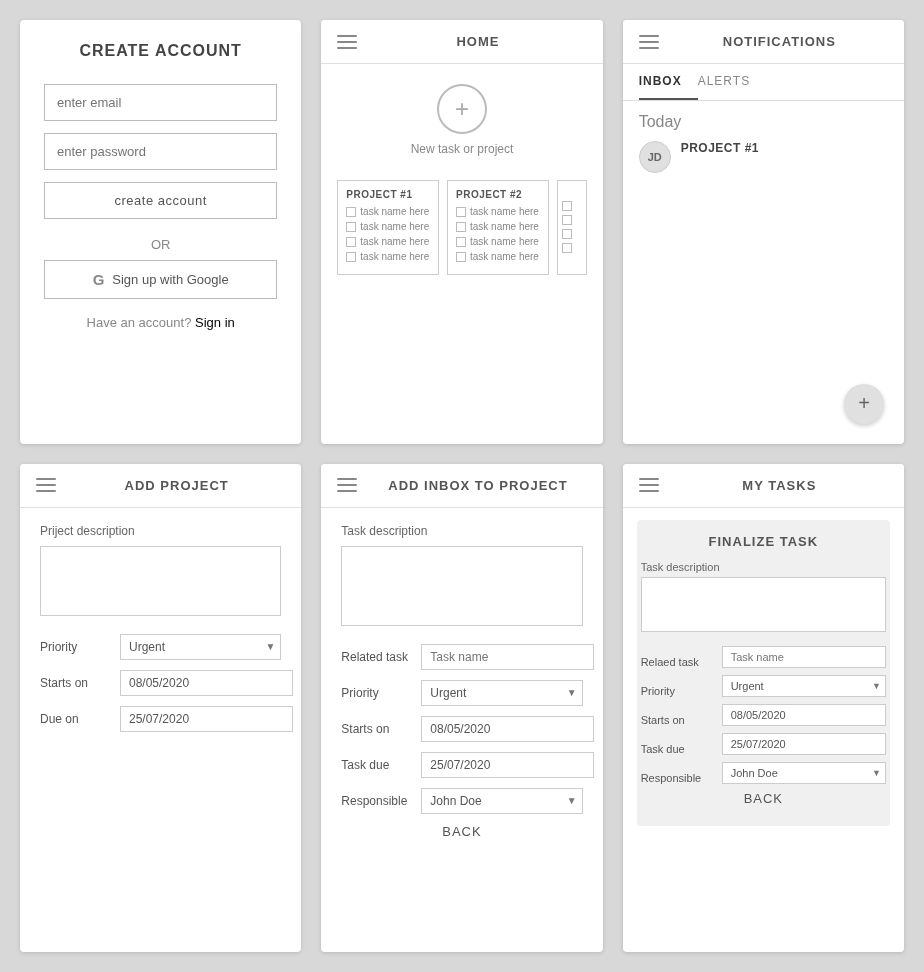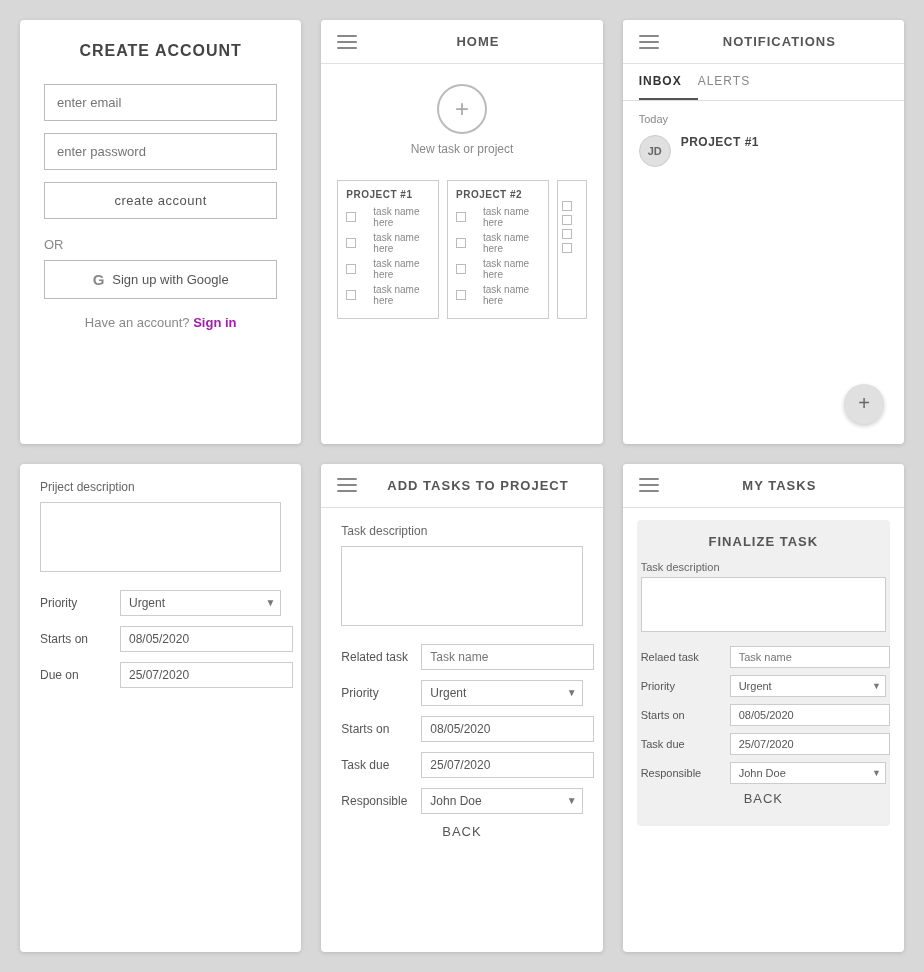--- a/index.html
+++ b/index.html
@@ -83,20 +83,21 @@
       border: 1px solid #bbb;
       background: #fff;
       padding: 10px;
       font-size: 13px;
       color: #555;
       cursor: pointer;
       margin-bottom: 10px;
       letter-spacing: 0.5px;
     }
     .screen-create .or-divider {
+      text-align: center;
       font-size: 13px;
       color: #888;
       margin: 8px 0;
     }
     .screen-create .btn-google {
       width: 100%;
       border: 1px solid #bbb;
       background: #fff;
       padding: 10px 14px;
       font-size: 13px;
@@ -112,22 +113,22 @@
       font-size: 15px;
       font-weight: bold;
       color: #888;
     }
     .screen-create .signin-row {
       text-align: center;
       font-size: 13px;
       color: #888;
     }
     .screen-create .signin-row a {
-      color: #a21caf;
-      font-weight: bold;
+      color: #000000;
+      font-weight: normal;
       text-decoration: none;
     }
 
     
     .screen-home-body {
       padding: 20px 16px 0;
     }
     .welcome-text {
       text-align: center;
       font-size: 15px;
@@ -174,21 +175,21 @@
     .project-card .proj-title {
       font-weight: bold;
       font-size: 10px;
       color: #555;
       letter-spacing: 0.5px;
       margin-bottom: 6px;
     }
     .task-item {
       display: flex;
       align-items: center;
-      gap: 17px;
+      gap: 4px;
       margin-bottom: 4px;
       font-size: 10px;
       color: #888;
     }
     .task-checkbox {
       width: 10px;
       height: 10px;
       border: 1px solid #bbb;
       flex-shrink: 0;
     }
@@ -216,21 +217,21 @@
     }
     .notif-tab.active {
       color: #333;
       border-bottom: 2px solid #555;
       font-weight: bold;
     }
     .notif-body {
       padding: 0 16px;
     }
     .notif-date {
-      font-size: 11px;
+      font-size: 16px;
       color: #888;
       margin-bottom: 10px;
     }
     .notif-item {
       display: flex;
       align-items: flex-start;
       gap: 10px;
       margin-bottom: 12px;
     }
     .notif-avatar {
@@ -380,23 +381,23 @@
       height: 55px;
       border: 1px solid #ccc;
       resize: none;
       background: #fff;
       margin-bottom: 10px;
       padding: 4px;
       font-size: 11px;
     }
     .finalize-row {
       display: flex;
-      align-items: center;
+      align-items: flex-end;
       margin-bottom: 7px;
-      gap: 14px;
+      gap: 6px;
     }
     .finalize-row-label {
       font-size: 11px;
       color: #555;
       width: 75px;
       flex-shrink: 0;
     }
     .finalize-input {
       flex: 1;
       border: 1px solid #ccc;
@@ -553,20 +554,28 @@
       <div class="notif-avatar">JD</div>
       <div class="notif-content">
         <div class="notif-title">PROJECT #1</div>
       </div>
     </div>
   </div>
   <button class="float-btn">+</button>
 </div>
 
 <div class="screen">
+  <div class="screen-header">
+    <div class="menu-icon">
+      <span></span>
+        <span></span>
+        <span></span>
+    </div>
+    <div class="title">ADD PROJECT</div>
+  </div>
   <div class="form-body">
     <div class="form-section-label">Priject description</div>
     <textarea class="form-textarea" style=""></textarea>
     <div class="form-row">
       <div class="form-row-label">Priority</div>
       <div class="select-wrapper">
         <select>
           <option>Urgent</option>
           <option>High</option>
           <option>Normal</option>
@@ -586,21 +595,21 @@
   </div>
 </div>
 
 <div class="screen">
   <div class="screen-header">
     <div class="menu-icon">
       <span></span>
         <span></span>
         <span></span>
     </div>
-    <div class="title">ADD TASKS TO PROJECT</div>
+    <div class="title">ADD INBOX TO PROJECT</div>
   </div>
   <div class="form-body">
     <div class="form-section-label">Task description</div>
     <textarea class="form-textarea" style="height: 80px;"></textarea>
     <div class="form-row">
       <div class="form-row-label">Related task</div>
       <input class="date-input" type="text" placeholder="Task name" style="">
     </div>
     <div class="form-row">
       <div class="form-row-label">Priority</div>

